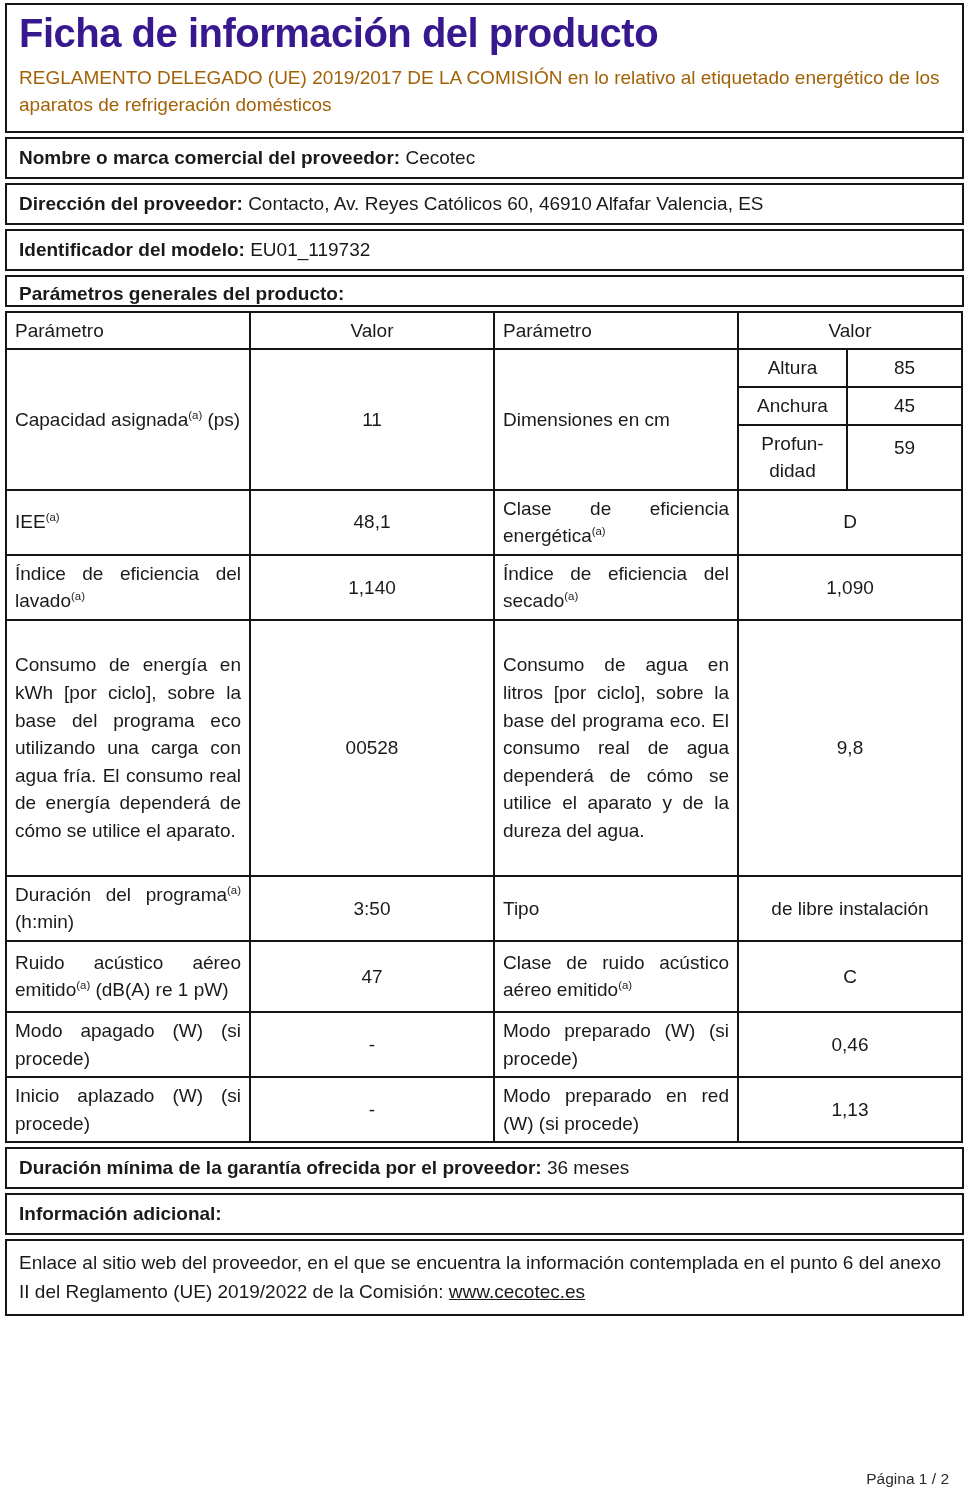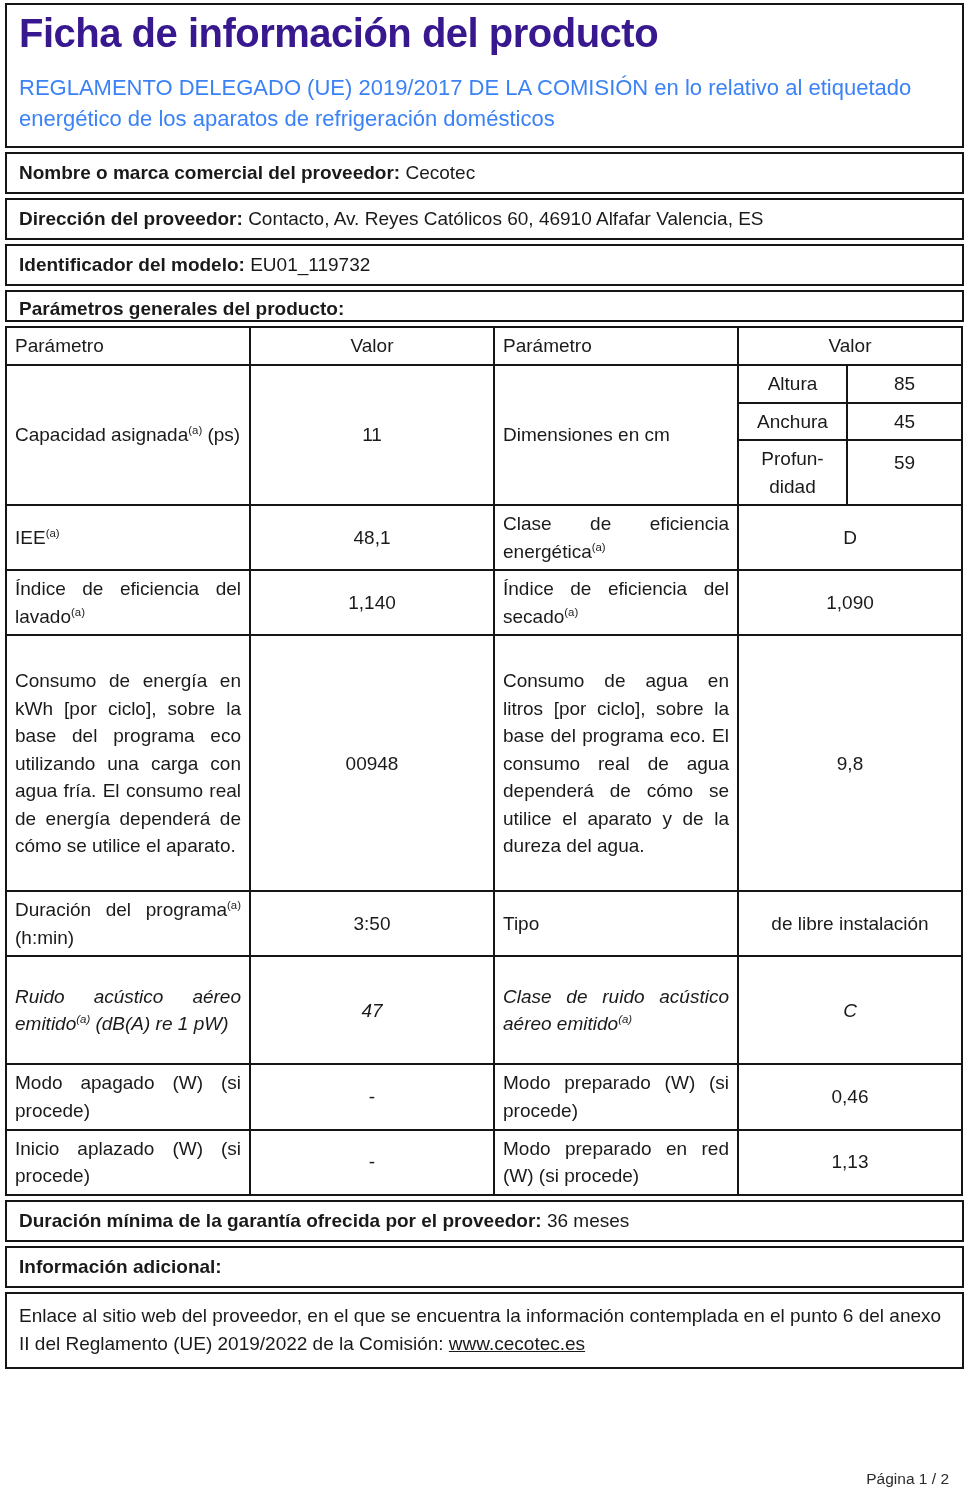--- a/index.html
+++ b/index.html
@@ -14,21 +14,21 @@
     margin-bottom:4px;
     padding:8px 12px;
     font-size:19px;
     background:#fff;
   }
   .title-box{padding:4px 12px 12px 12px;}
   .doc-title{
     font-size:40px;font-weight:700;margin:2px 0 0 0;letter-spacing:-0.5px;
   }
   .doc-subtitle{
-    font-size:22px;line-height:1.42;margin-top:16px;color:#3b82f6;
+    font-size:19px;line-height:1.42;margin-top:9px;color:#a16207;
   }
   .inline-label{font-weight:700;}
   .inline-value{font-weight:400;}
   .heading-only{font-weight:700;}
   table.params{
     border-collapse:collapse;table-layout:fixed;width:956px;
     font-size:19px;margin-bottom:4px;
   }
   table.params col.c1{width:244px;}
   table.params col.c2{width:244px;}
@@ -128,33 +128,33 @@
 
     <tr style="height:64px;">
       <td class="pcell">Índice de eficiencia del lavado<sup>(a)</sup></td>
       <td class="vcell">1,140</td>
       <td class="pcell">Índice de eficiencia del secado<sup>(a)</sup></td>
       <td class="vcell" colspan="2">1,090</td>
     </tr>
 
     <tr style="height:256px;padding-left:11px;">
       <td class="pcell">Consumo de energía en kWh [por ciclo], sobre la base del programa eco utilizando una carga con agua fría. El consumo real de energía dependerá de cómo se utilice el aparato.</td>
-      <td class="vcell">00948</td>
+      <td class="vcell">00528</td>
       <td class="pcell">Consumo de agua en litros [por ciclo], sobre la base del programa eco. El consumo real de agua dependerá de cómo se utilice el aparato y de la dureza del agua.</td>
       <td class="vcell" colspan="2">9,8</td>
     </tr>
 
     <tr style="height:60px;">
       <td class="pcell">Duración del programa<sup>(a)</sup> (h:min)</td>
       <td class="vcell">3:50</td>
       <td class="pcell">Tipo</td>
       <td class="vcell" colspan="2">de libre instalación</td>
     </tr>
 
-    <tr style="height:108px;font-style:italic;">
+    <tr style="height:71px;">
       <td class="pcell">Ruido acústico aéreo emitido<sup>(a)</sup> (dB(A) re 1 pW)</td>
       <td class="vcell">47</td>
       <td class="pcell">Clase de ruido acústico aéreo emitido<sup>(a)</sup></td>
       <td class="vcell" colspan="2">C</td>
     </tr>
 
     <tr style="height:58px;">
       <td class="pcell">Modo apagado (W) (si procede)</td>
       <td class="vcell">-</td>
       <td class="pcell">Modo preparado (W) (si procede)</td>

